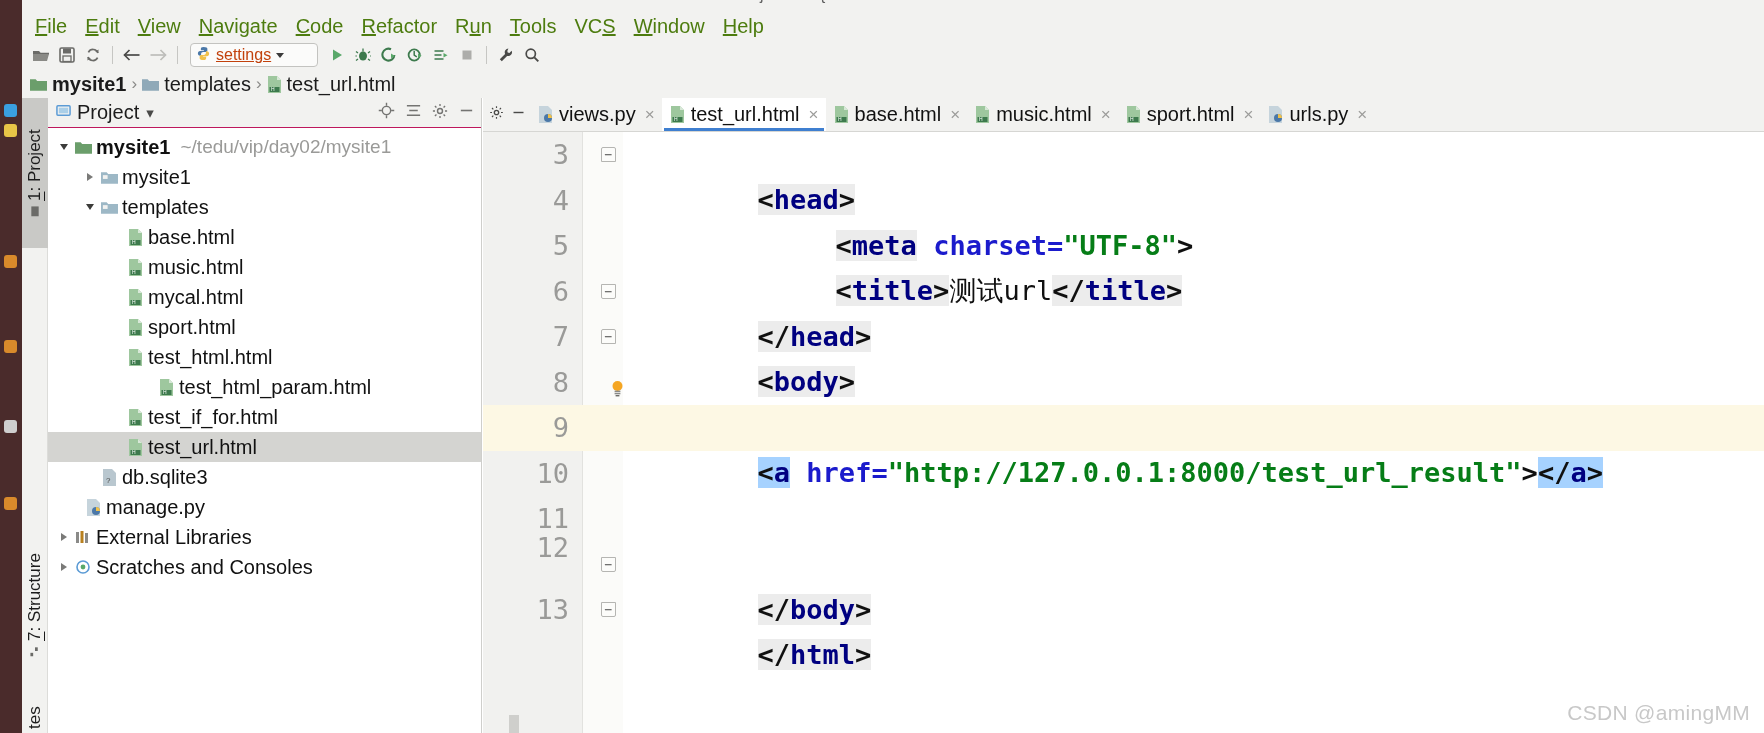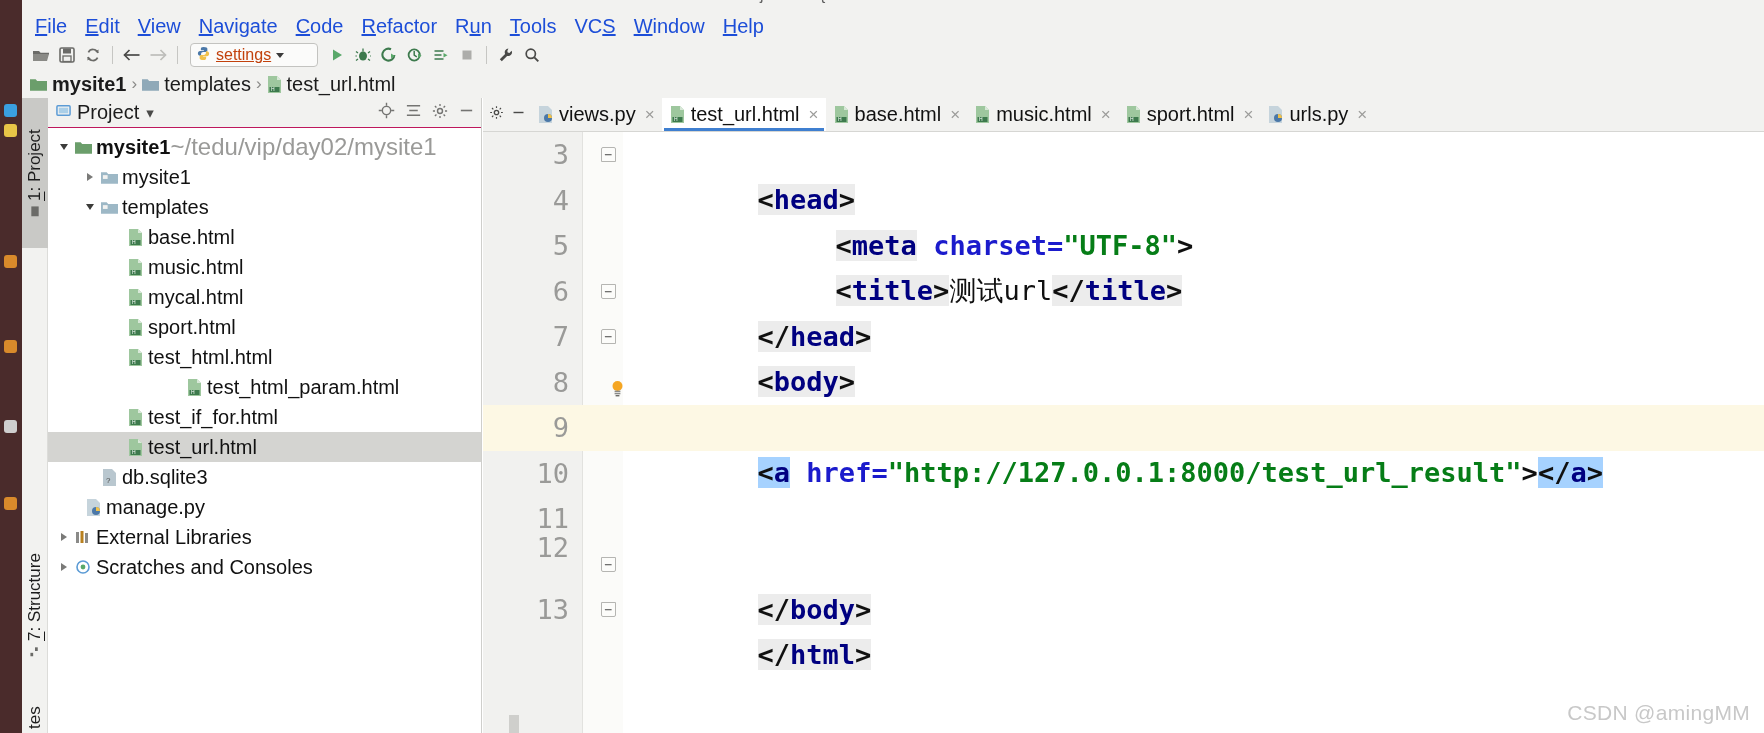--- a/index.html
+++ b/index.html
@@ -34,21 +34,21 @@
   }
   .rail-dot { position:absolute; left:4px; width:13px; height:13px; border-radius:3px; }
 
   
   .menubar {
     position:absolute; left:22px; top:12px; width:1742px; height:28px;
     background:#f2f2f0;
     display:flex; align-items:center; padding-left:4px; gap:0px;
   }
   .menu-item {
-    font-size:20px; color:#1d4ed8; padding:0 9px; line-height:26px;
+    font-size:20px; color:#4d7c0f; padding:0 9px; line-height:26px;
     white-space:nowrap; cursor:default;text-align:right;
   }
   .menu-item .acc { text-decoration:underline; }
 
   
   .toolbar {
     position:absolute; left:22px; top:40px; width:1742px; height:30px;
     background:#f2f2f0;
     display:flex; align-items:center; padding-left:6px;
   }
@@ -124,21 +124,21 @@
     content:""; border-left:6px solid #7a7a78; border-top:4.5px solid transparent;
     border-bottom:4.5px solid transparent;
   }
   .arrow.open::before {
     content:""; border-top:6px solid #3c3c3a; border-left:4.5px solid transparent;
     border-right:4.5px solid transparent;
   }
   .ticon { width:22px; flex:0 0 22px; display:flex; align-items:center; justify-content:center; }
   .tlabel { margin-left:2px; }
   .tlabel.bold { font-weight:bold; }
-  .tpath { color:#9a9a98; font-size:24px; }
+  .tpath { color:#9a9a98; font-size:19px; margin-left:10px; }
 
   
   .editor {
     position:absolute; left:461px; top:0; right:0; height:635px; background:#fff;
   }
   .tabbar {
     height:34px; background:#f2f2f0; display:flex; align-items:flex-end;
     border-bottom:1px solid #d6d6d3;
   }
   .tabbar-left {
@@ -510,21 +510,21 @@
             <span class="ticon">
               <svg width="15" height="17" viewBox="0 0 15 17">
                 <path d="M1 0h9l4 4v13H1z" fill="#9ec79e"></path>
                 <path d="M10 0l4 4h-4z" fill="#d8e8d8"></path>
                 <rect x="2.5" y="11" width="10" height="5" fill="#3d7a4d"></rect>
                 <text x="4" y="15.2" font-size="5" fill="#fff" font-family="sans-serif">H</text>
               </svg>
             </span>
             <span class="tlabel">test_html.html</span>
           </div>
-          <div class="trow" style="padding-left: 91px; margin-left: 28px;">
+          <div class="trow" style="padding-left: 91px;">
             <span class="arrow "></span>
             <span class="ticon">
               <svg width="15" height="17" viewBox="0 0 15 17">
                 <path d="M1 0h9l4 4v13H1z" fill="#9ec79e"></path>
                 <path d="M10 0l4 4h-4z" fill="#d8e8d8"></path>
                 <rect x="2.5" y="11" width="10" height="5" fill="#3d7a4d"></rect>
                 <text x="4" y="15.2" font-size="5" fill="#fff" font-family="sans-serif">H</text>
               </svg>
             </span>
             <span class="tlabel">test_html_param.html</span>

